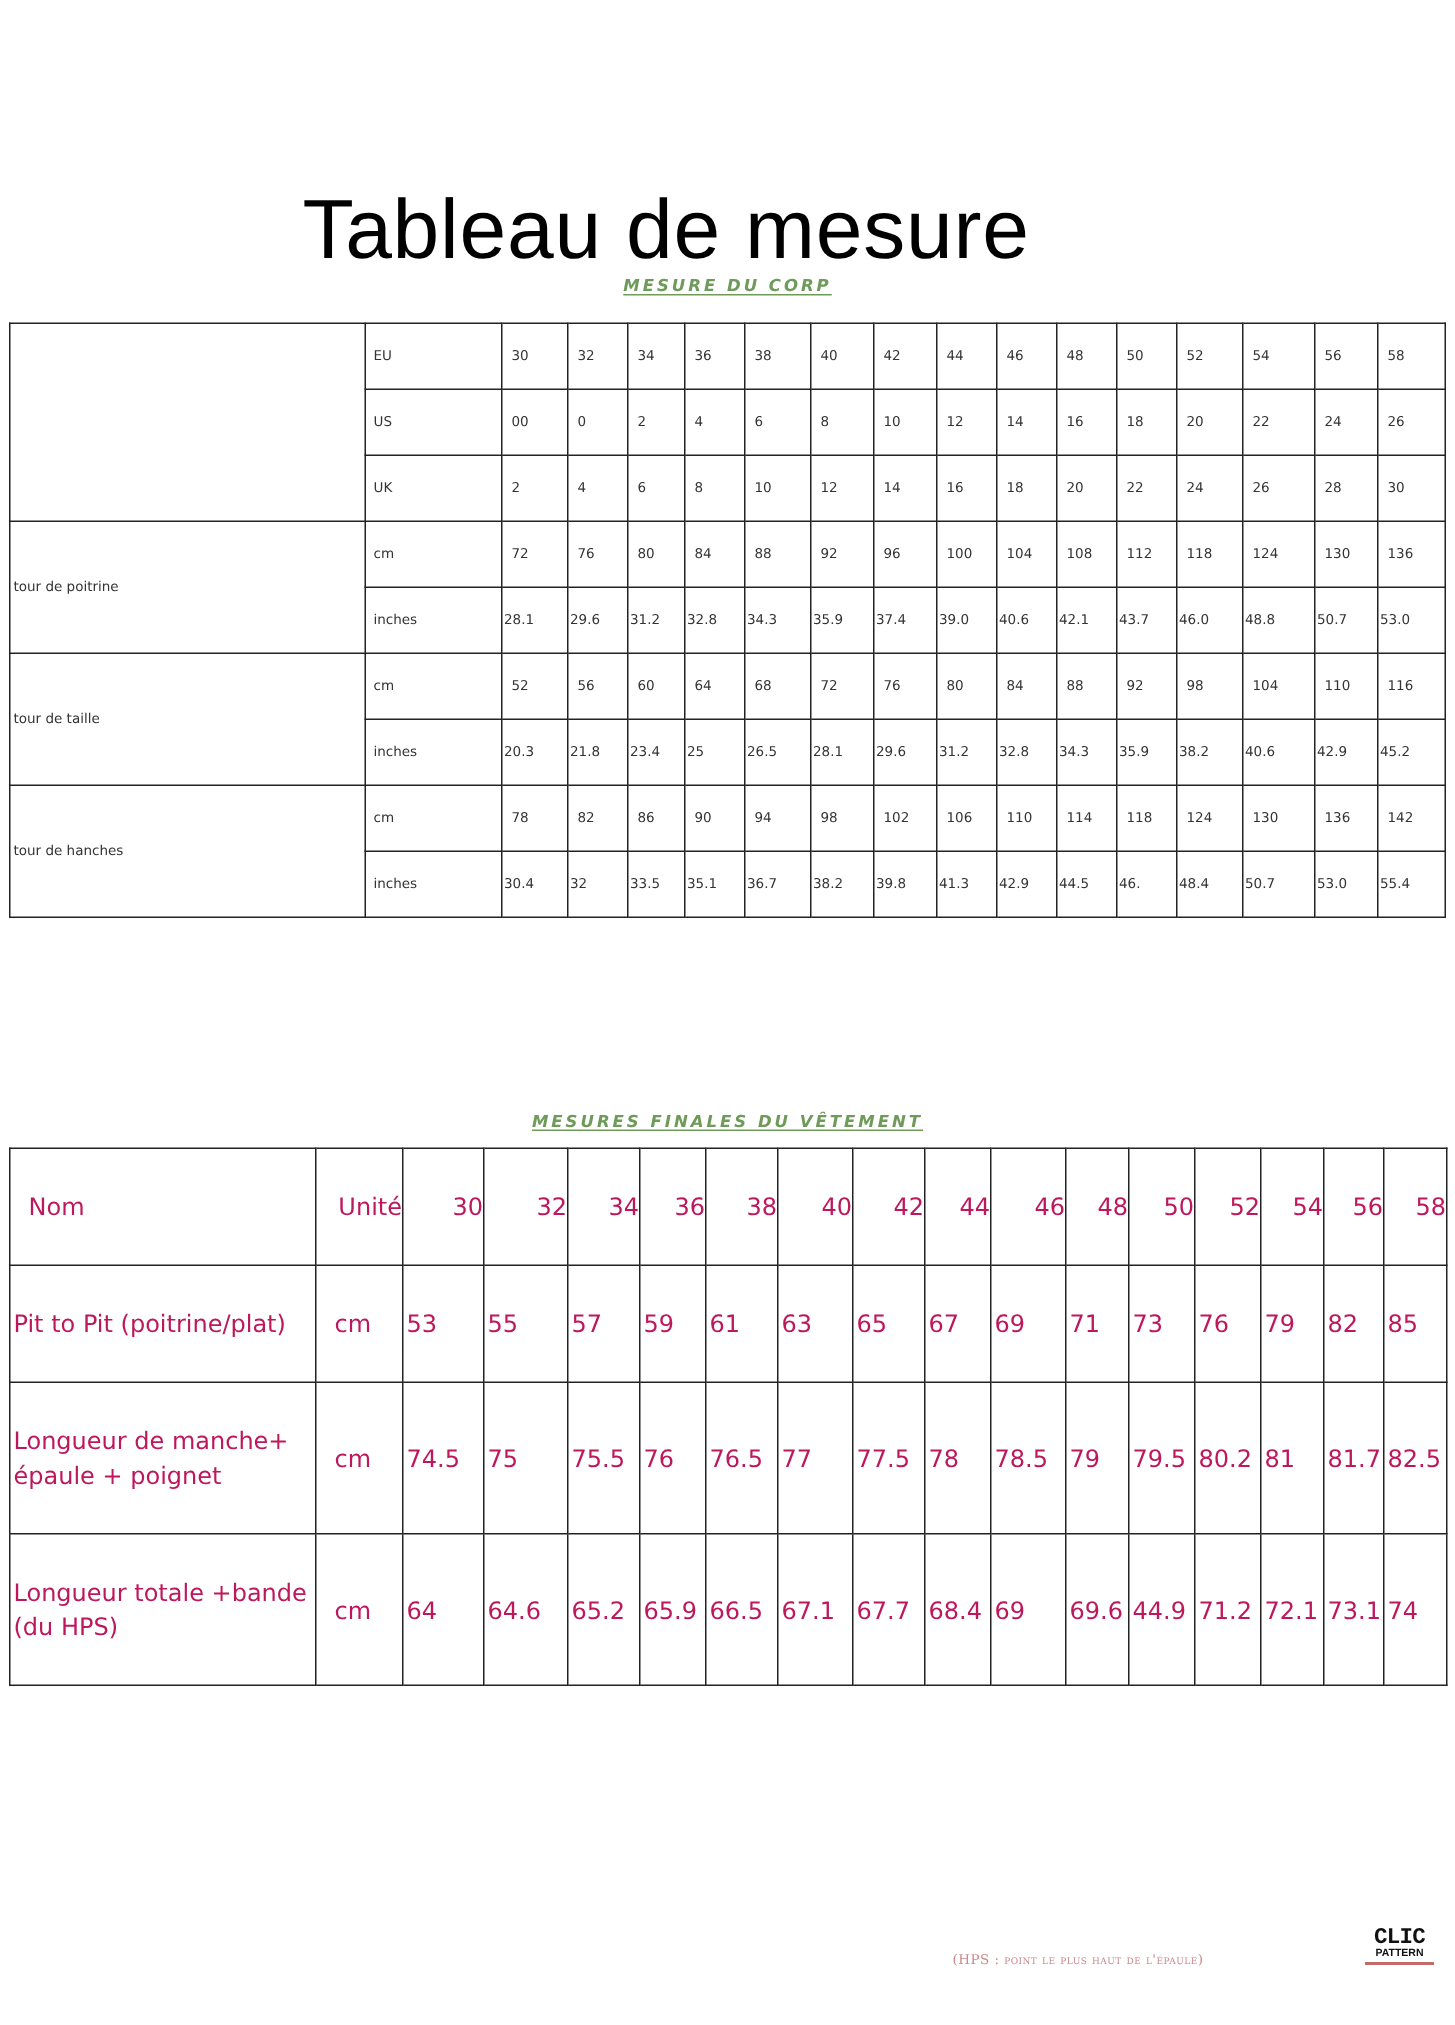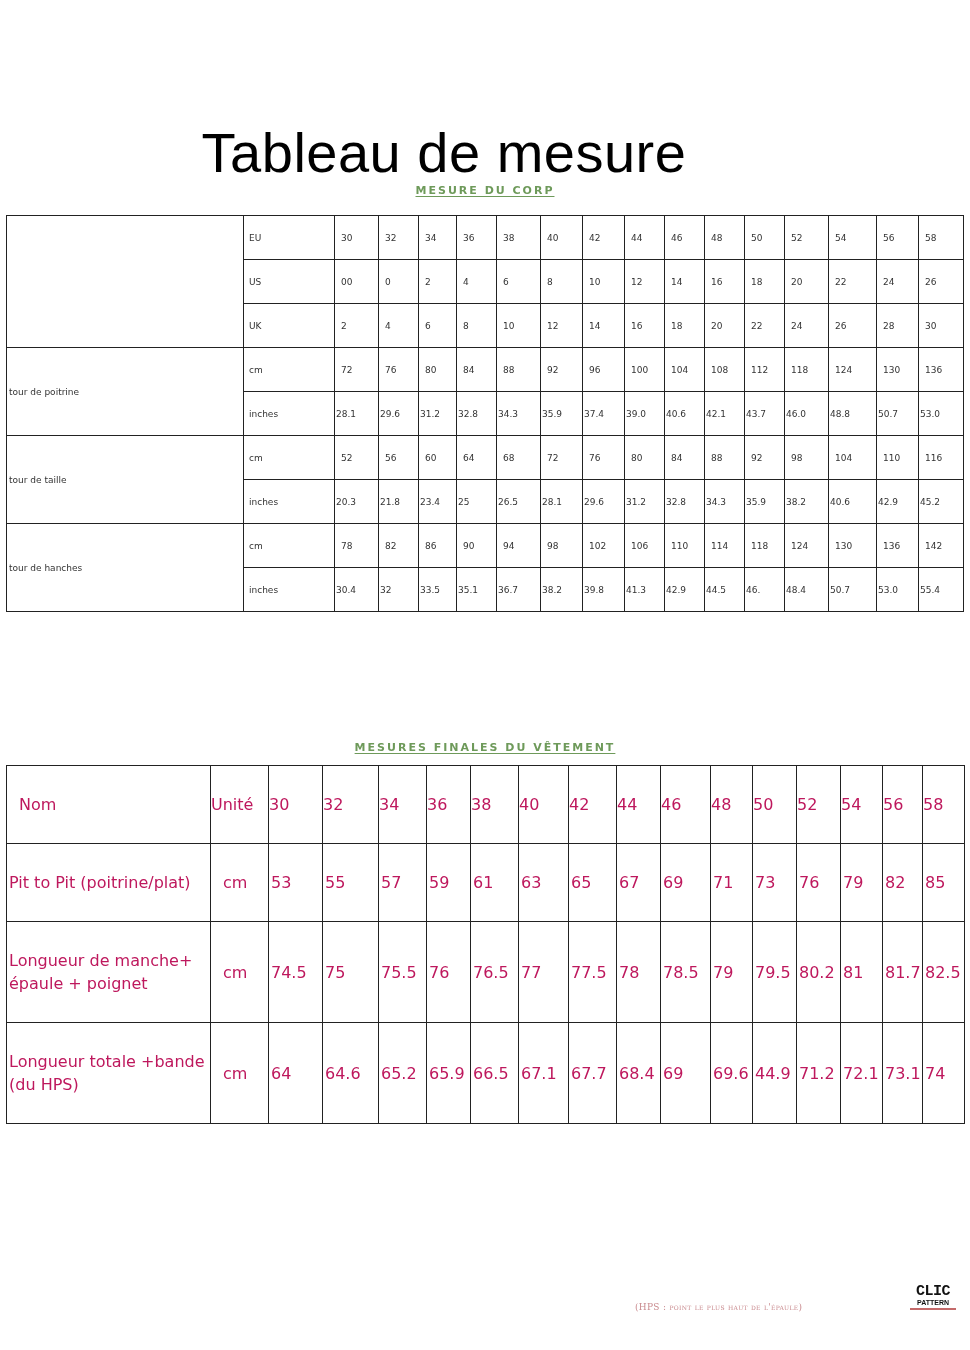--- a/index.html
+++ b/index.html
@@ -5,34 +5,34 @@
   * { box-sizing: border-box; margin: 0; padding: 0; }
   html, body { width: 970px; height: 1350px; background: #ffffff; }
   body { position: relative; font-family: "DejaVu Sans", sans-serif; color: #222; overflow: hidden; }
   .title {
     position: absolute; left: 0; width: 888px; top: 118px; text-align: center;
     font-family: "Liberation Sans", sans-serif; font-size: 56px; color: #000; letter-spacing: 0.5px; line-height: 70px;
   }
   .subtitle {
     position: absolute; left: 0; width: 970px; text-align: center;
     font-family: "DejaVu Sans", sans-serif; font-weight: bold; font-size: 11px; color: #6e9a5a;
-    letter-spacing: 2px; text-decoration: underline; text-underline-offset: 2px;
+    letter-spacing: 2px; text-decoration: underline; text-underline-offset: 2px; font-style: italic;
   }
   .sub1 { top: 184px; }
   .sub2 { top: 741px; }
   table { position: absolute; border-collapse: collapse; table-layout: fixed; }
   td { border: 1.5px solid #222; vertical-align: middle; }
   #body-table { left: 6px; top: 215px; width: 958px; font-size: 9px; color: #333; padding-left: 28px; }
   #body-table td { padding: 0 0 0 6px; height: 44px; }
   #body-table td.label { padding-left: 2px; font-size: 9px; }
   #body-table td.unit { padding-left: 5px; }
   #body-table td.small { padding-left: 1px; }
   #garment-table { left: 6px; top: 765px; width: 958px; font-size: 16px; color: #be185d; }
   #garment-table td { padding: 0 0 0 2px; }
-  #garment-table tr.hdr td { height: 78px; text-align: left; padding: 0; }
+  #garment-table tr.hdr td { height: 78px; text-align: right; padding: 0; }
   #garment-table tr.hdr td.nom { text-align: left; padding-left: 12px; }
   #garment-table tr.r1 td { height: 78px; }
   #garment-table tr.r2 td, #garment-table tr.r3 td { height: 101px; }
   #garment-table td.unit { padding-left: 12px; }
   #garment-table td.name { line-height: 23px; }
   .footnote {
     position: absolute; left: 635px; top: 1302px; font-family: "DejaVu Serif", serif;
     font-size: 9px; color: #c98a8e; font-variant: small-caps; letter-spacing: 0.3px;
   }
   .logo { position: absolute; left: 910px; top: 1285px; width: 46px; text-align: center; }

